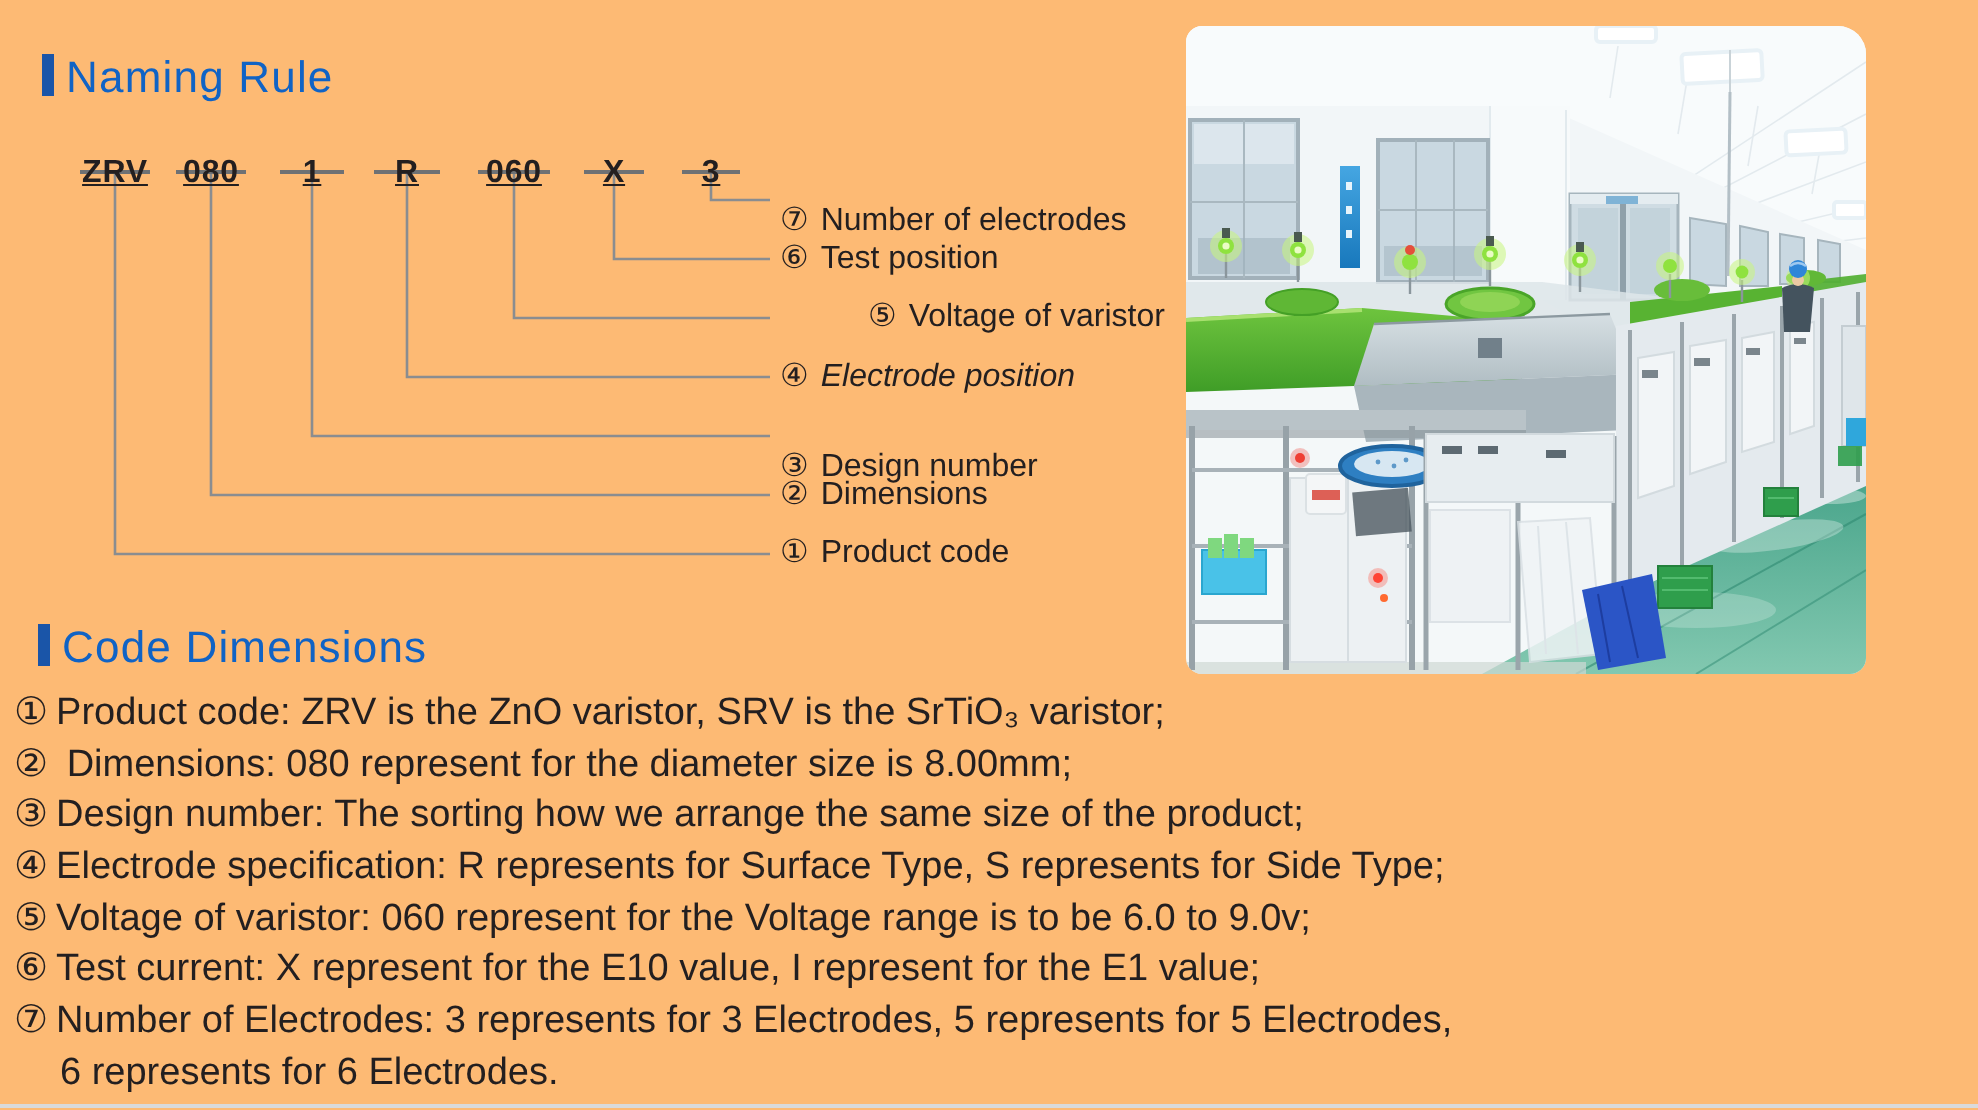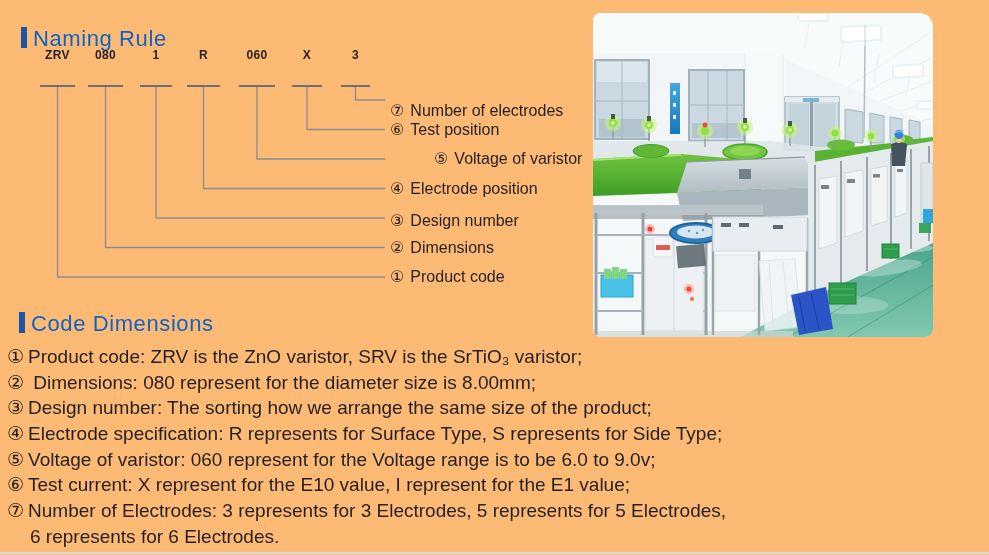--- a/index.html
+++ b/index.html
@@ -5,21 +5,21 @@
   html,body{margin:0;padding:0;background:#ffffff;}
   #page{
     position:relative;width:989px;height:555px;background:#fdba74;overflow:hidden;
     font-family:"Liberation Sans","DejaVu Sans",sans-serif;color:#231f20;
   }
   .abs{position:absolute;}
   
   .sec-marker{position:absolute;width:6px;height:21px;background:#1a55a8;}
   .sec-title{position:absolute;font-size:22px;letter-spacing:.6px;color:#1063c5;white-space:nowrap;}
   
-  .code-part{position:absolute;top:48px;transform:translateX(-50%);font-size:12px;font-weight:bold;letter-spacing:.4px;white-space:nowrap;}
+  .code-part{position:absolute;top:78px;transform:translateX(-50%);font-size:16px;font-weight:bold;letter-spacing:.4px;white-space:nowrap;text-decoration:underline;}
   .diag-label{position:absolute;left:390px;height:18px;line-height:18px;font-size:16px;white-space:nowrap;}
   .diag-label .cnum{margin-right:6px;}
   
   .desc{position:absolute;left:7px;top:344px;}
   .desc-line{height:25.7px;line-height:25.7px;font-size:19px;white-space:pre;}
   .desc-line .num{display:inline-block;min-width:15px;margin-right:4px;}
   .desc-line.cont{padding-left:23px;}
   
   .photo{position:absolute;left:593px;top:13px;width:340px;height:324px;border-radius:8px 14px 8px 8px;overflow:hidden;background:#f4f8f9;}
   .photo svg{display:block;width:100%;height:100%;}
@@ -58,22 +58,22 @@
   <span class="code-part" style="left:105.5px;">080</span>
   <span class="code-part" style="left:156px;">1</span>
   <span class="code-part" style="left:203.5px;">R</span>
   <span class="code-part" style="left:257px;">060</span>
   <span class="code-part" style="left:307px;">X</span>
   <span class="code-part" style="left:355.5px;">3</span>
 
   <div class="diag-label" style="top:102px;"><span class="cnum">⑦</span><span>Number of electrodes</span></div>
   <div class="diag-label" style="top:120.5px;"><span class="cnum">⑥</span><span>Test position</span></div>
   <div class="diag-label" style="top:150px;margin-left:44px;"><span class="cnum">⑤</span><span>Voltage of varistor</span></div>
-  <div class="diag-label" style="top:179.5px;"><span class="cnum">④</span><span>Electrode position</span></div>
-  <div class="diag-label" style="top:212px;text-align:right;"><span class="cnum">③</span><span>Design number</span></div>
+  <div class="diag-label" style="top:179.5px;font-style:italic;"><span class="cnum">④</span><span>Electrode position</span></div>
+  <div class="diag-label" style="top:225px;text-align:right;"><span class="cnum">③</span><span>Design number</span></div>
   <div class="diag-label" style="top:238.5px;"><span class="cnum">②</span><span>Dimensions</span></div>
   <div class="diag-label" style="top:268px;"><span class="cnum">①</span><span>Product code</span></div>
 
   <div class="sec-marker" style="left:19px;top:312px;"></div>
   <div class="sec-title" style="left:31px;top:311px;">Code Dimensions</div>
 
   <div class="desc">
     <div class="desc-line"><span class="num">①</span><span>Product code: ZRV is the ZnO varistor, SRV is the SrTiO₃ varistor;</span></div>
     <div class="desc-line"><span class="num">②</span><span> Dimensions: 080 represent for the diameter size is 8.00mm;</span></div>
     <div class="desc-line"><span class="num">③</span><span>Design number: The sorting how we arrange the same size of the product;</span></div>

